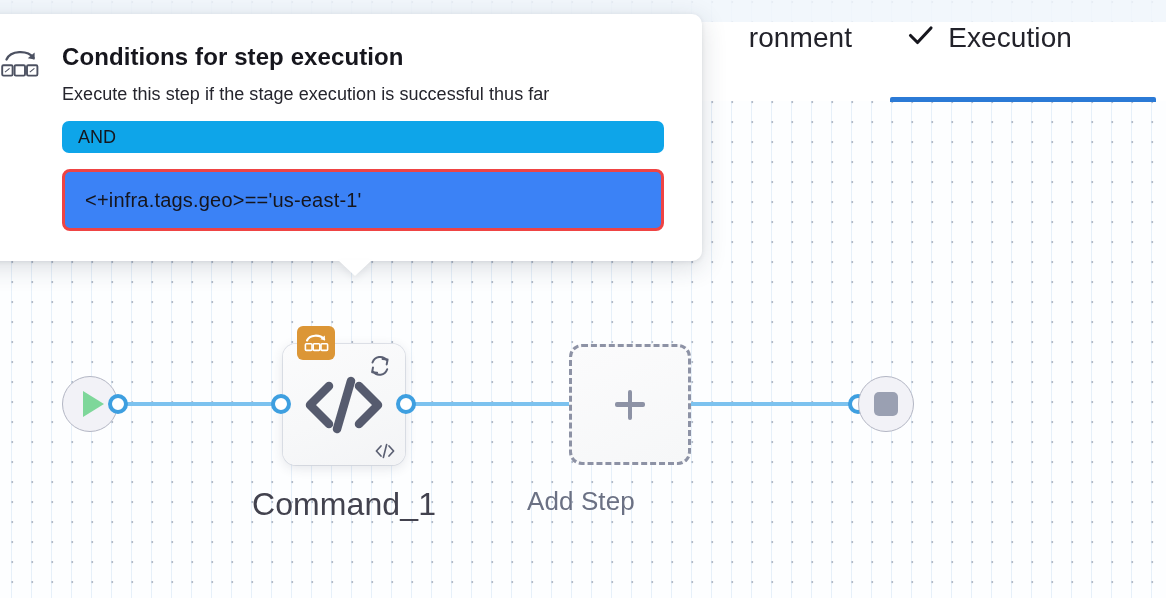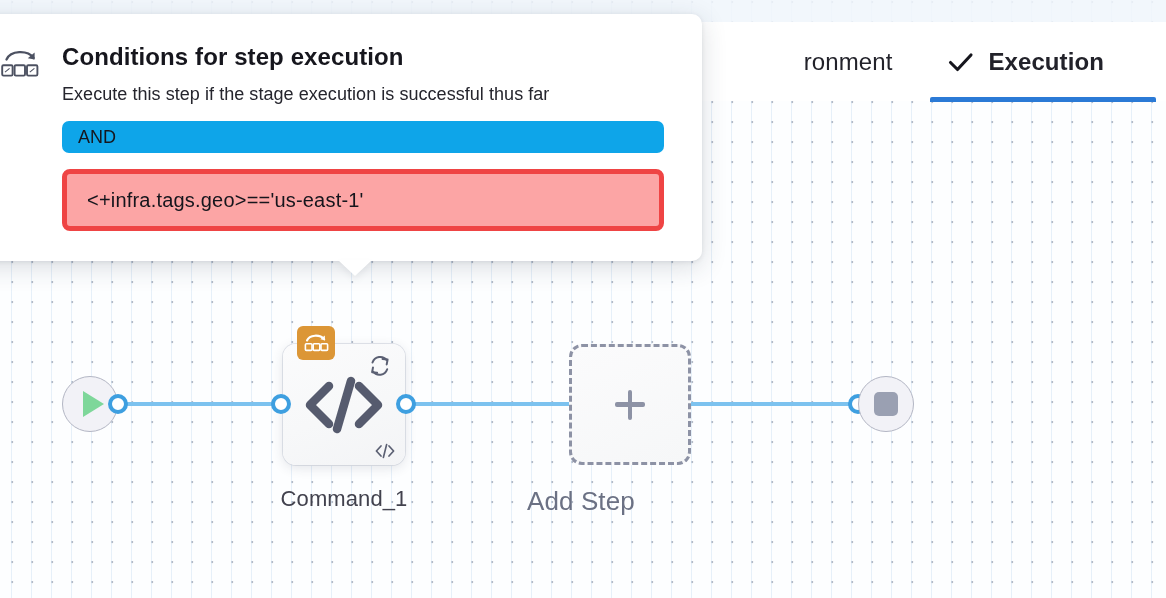--- a/index.html
+++ b/index.html
@@ -52,24 +52,24 @@
   .tabbar-inner {
     position: absolute;
     right: 0; top: 0;
     height: 79px;
     display: flex;
     align-items: center;
   }
   .tab {
     height: 79px;
     display: flex;
-    align-items: center;
+    align-items: flex-start;
     gap: 14px;
     padding: 0 28px;
-    font-size: 24px;
+    font-size: 28px;
     color: #22222a;
     letter-spacing: .1px;
     position: relative;
     cursor: pointer;
     white-space: nowrap;
   }
   .tab.clipped { padding-left: 0; }
   .tab .check {
     display: inline-flex;
     width: 26px; height: 26px;
@@ -127,22 +127,22 @@
     border-radius: 7px;
     height: 32px;
     display: flex;
     align-items: center;
     padding: 0 16px;
     font-size: 18px;
     color: #16161d;
   }
   .pop-expr {
     margin-top: 16px;
-    background: #fca5a5;
-    border: 5px solid #ef4444;
+    background: #3b82f6;
+    border: 3px solid #ef4444;
     border-radius: 8px;
     min-height: 62px;
     display: flex;
     align-items: center;
     padding: 0 20px;
     font-size: 20px;
     color: #15151c;
     letter-spacing: .2px;
   }
   .pop-arrow {
@@ -231,21 +231,21 @@
   .node-type {
     position: absolute;
     right: 9px; bottom: 5px;
     width: 22px; height: 18px;
   }
   .node-label {
     position: absolute;
     left: 200px; top: 486px;
     width: 288px;
     text-align: center;
-    font-size: 22px;
+    font-size: 32px;
     color: #42424e;
     letter-spacing: .1px;
   }
 
   .addstep-box {
     position: absolute;
     left: 569px; top: 344px;
     width: 122px; height: 121px;
     background: linear-gradient(160deg, #fbfbfc 0%, #f6f7f8 100%);
     border: 3px dashed #8d92a5;
@@ -340,21 +340,21 @@
     <div class="terminal" style="left:858px; top:376px;">
       <div class="stop-sq"></div>
     </div>
   </div>
 
   <div class="tabbar">
     <div class="tabbar-inner">
       <div class="tab clipped">
         <span>ronment</span>
       </div>
-      <div class="tab active" style="padding-right:62px;font-weight:bold;">
+      <div class="tab active" style="padding-right:94px;">
         <span class="check">
           <svg width="26" height="22" viewBox="0 0 26 22" fill="none">
             <path d="M2.5 11.5 L9.5 18.5 L23 4" stroke="#16161d" stroke-width="3.1" fill="none" stroke-linecap="round" stroke-linejoin="round"></path>
           </svg>
         </span>
         <span>Execution</span>
       </div>
     </div>
   </div>
 

